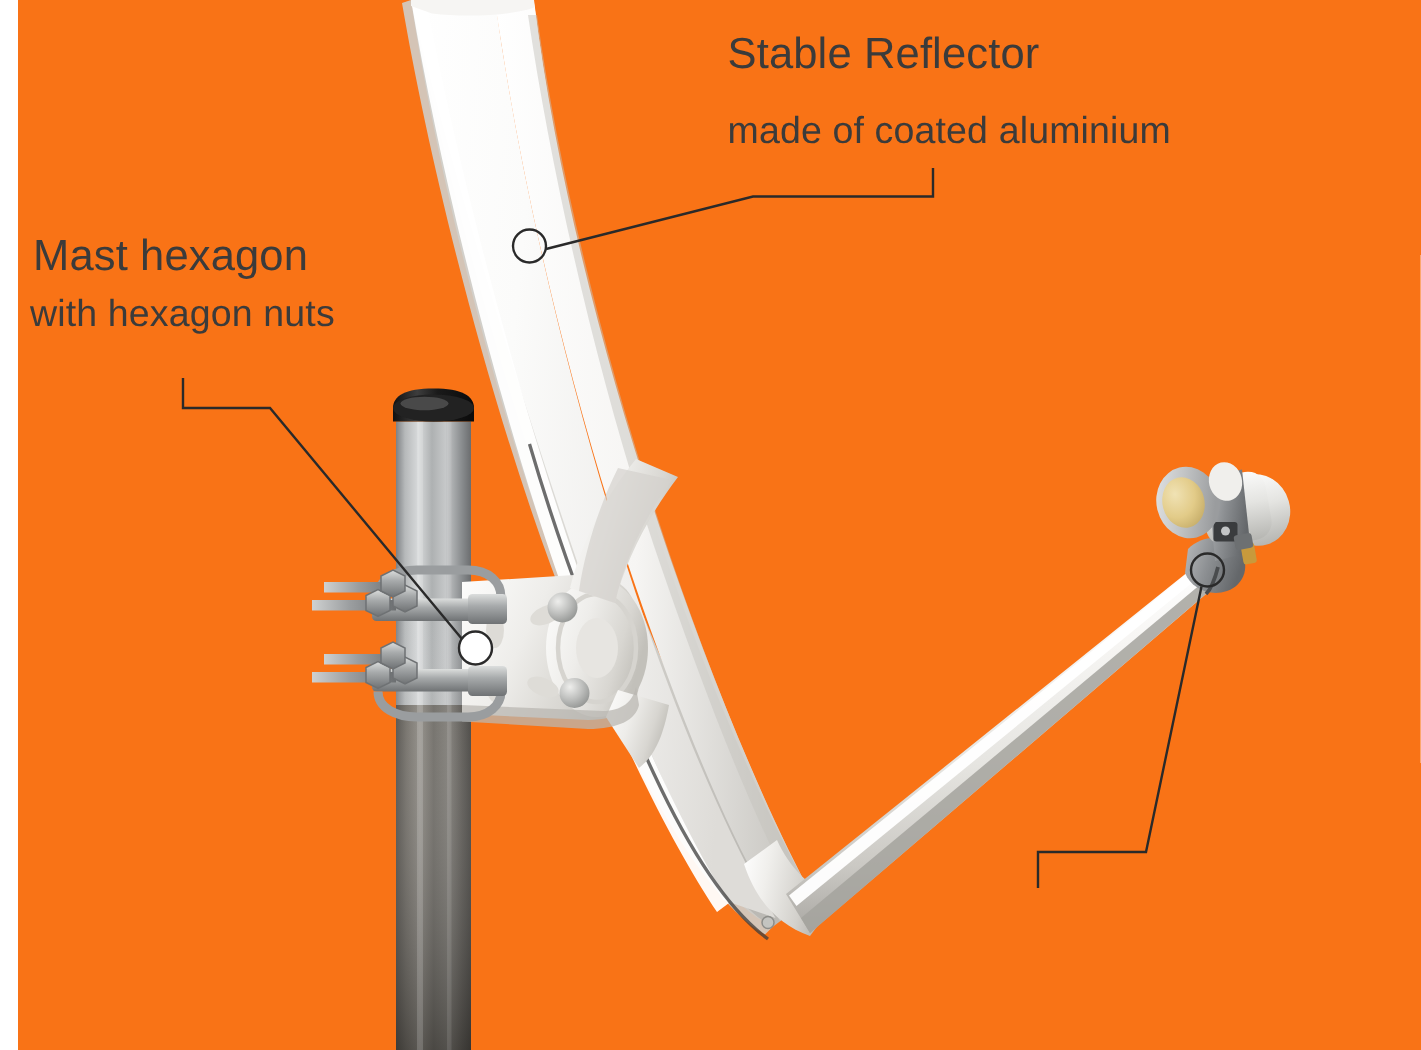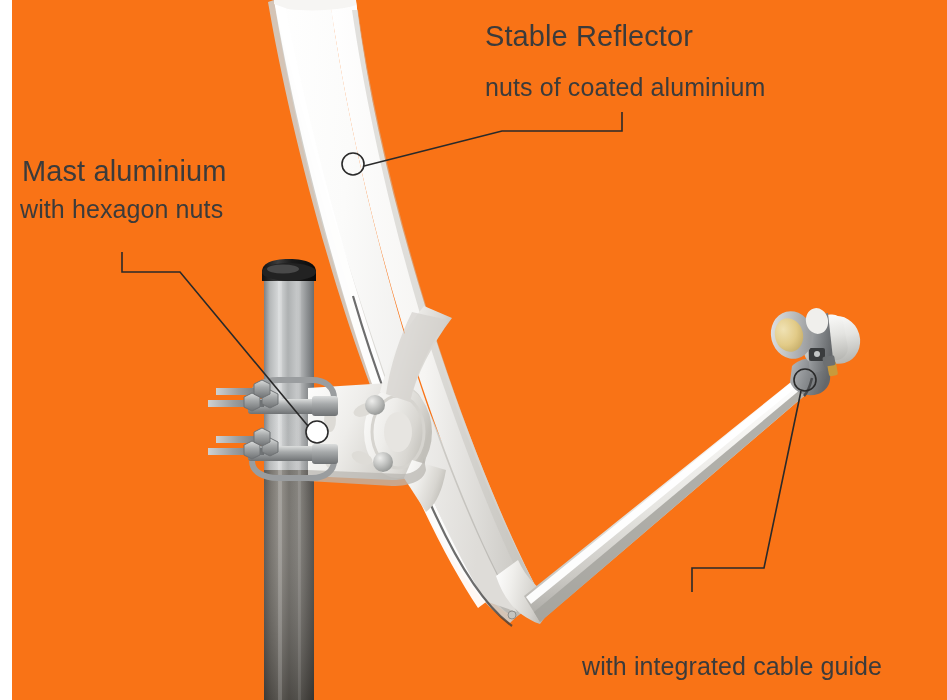--- a/index.html
+++ b/index.html
@@ -299,20 +299,19 @@
 
       <polyline points="110,252 110,272 168,272 296,426"></polyline>
       <circle cx="305" cy="432" r="11" fill="#ffffff"></circle>
 
       <polyline points="789,391 752,568 680,568 680,592"></polyline>
       <circle cx="793" cy="380" r="11" fill="none"></circle>
     </g>
   </svg>
 
   <div class="callout-text callout-title" id="label-reflector" style="color: rgb(59, 59, 59);">Stable Reflector</div>
-  <div class="callout-text callout-sub" id="label-reflector-sub" style="color: rgb(59, 59, 59);">nuts of coated aluminium</div>
-
-  <div class="callout-text callout-title" id="label-mast" style="color: rgb(59, 59, 59);">Mast aluminium</div>
+  <div class="callout-text callout-sub" id="label-reflector-sub" style="color: rgb(59, 59, 59);">made of coated aluminium</div>
+
+  <div class="callout-text callout-title" id="label-mast" style="color: rgb(59, 59, 59);">Mast hexagon</div>
   <div class="callout-text callout-sub" id="label-mast-sub" style="color: rgb(59, 59, 59);">with hexagon nuts</div>
 
-  <div class="callout-text callout-sub" id="label-lnb-sub" style="color: rgb(59, 59, 59);">with integrated cable guide</div>
 
 </div>
 
 </body></html>

